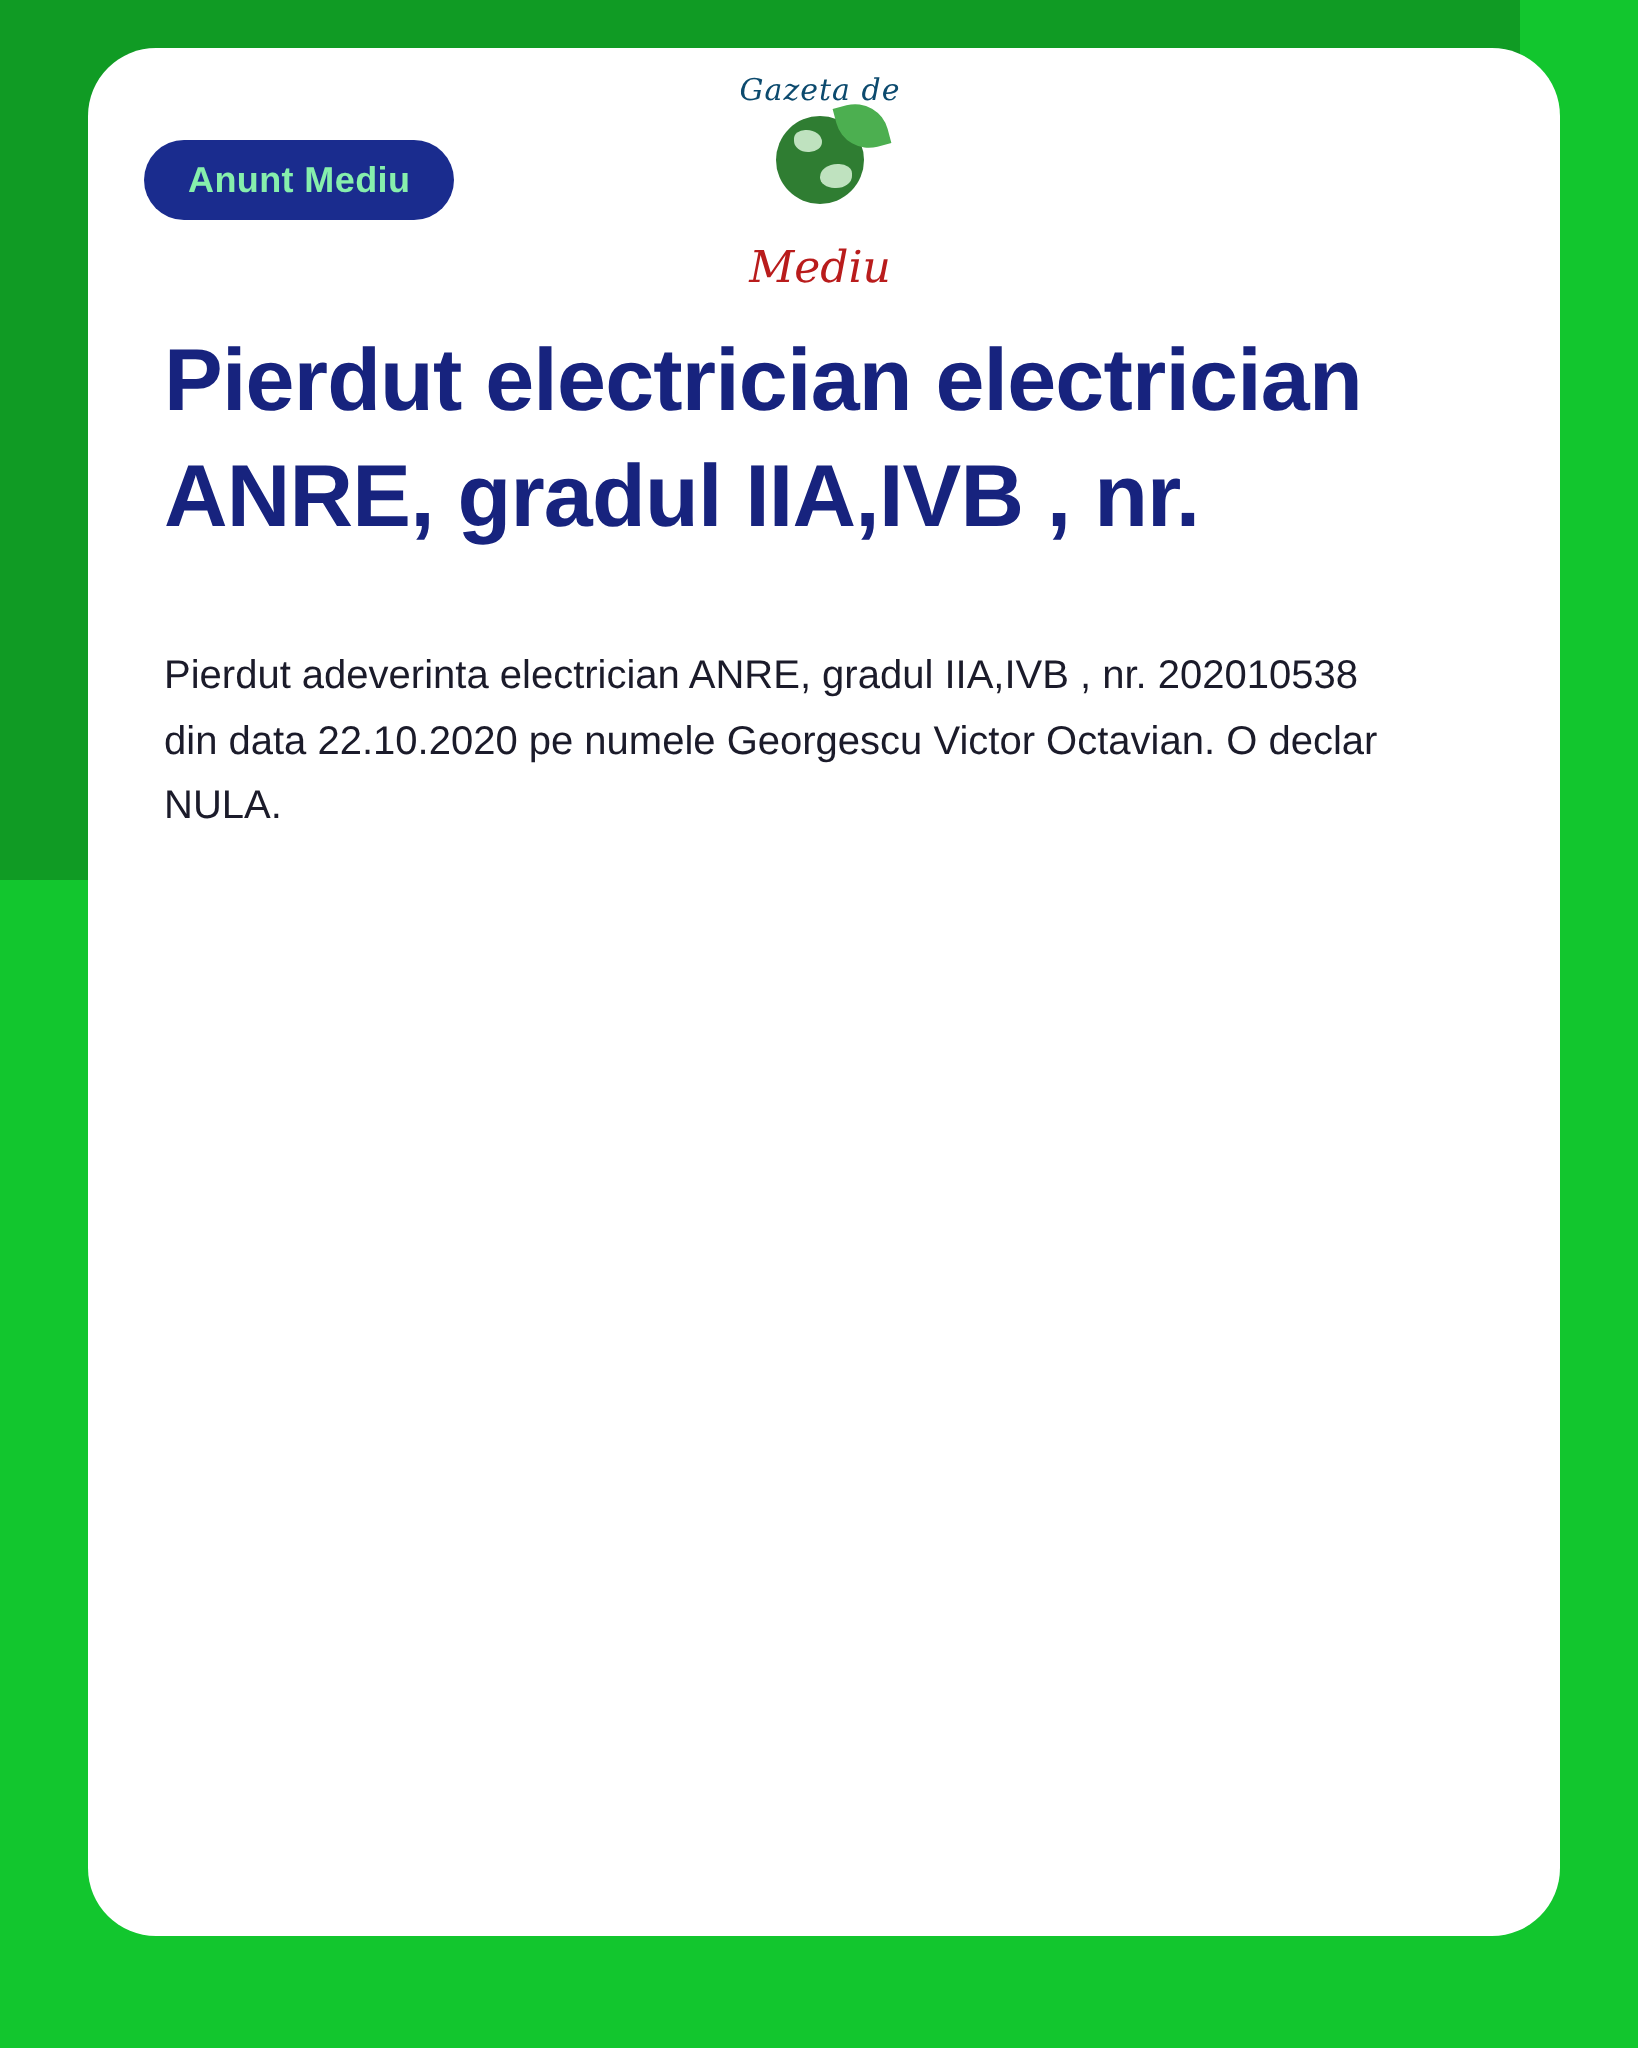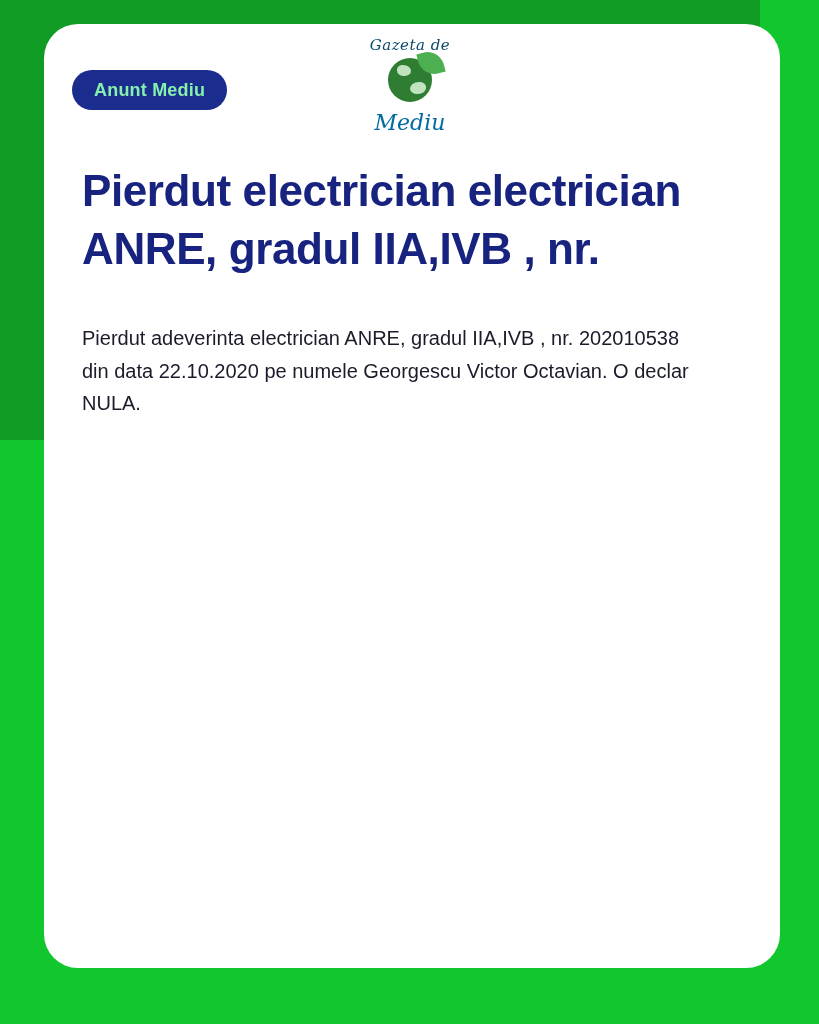--- a/index.html
+++ b/index.html
@@ -125,23 +125,23 @@
     width: 24px;
     height: 24px;
     background: #4caf50;
     border-radius: 0 70% 0 70%;
     transform: rotate(-15deg);
   }
   .logo .logo-bottom {
     font-family: "DejaVu Serif", serif;
     font-style: italic;
     font-size: 22px;
-    color: #0369a1;
+    color: #b91c1c;
     line-height: 1;
-    margin-top: 2px;
+    margin-top: 14px;
   }
 
   .title {
     margin: 8px 38px 0 38px;
     font-size: 44px;
     line-height: 1.32;
     font-weight: bold;
     color: #17237e;
     letter-spacing: -0.4px;
   }

